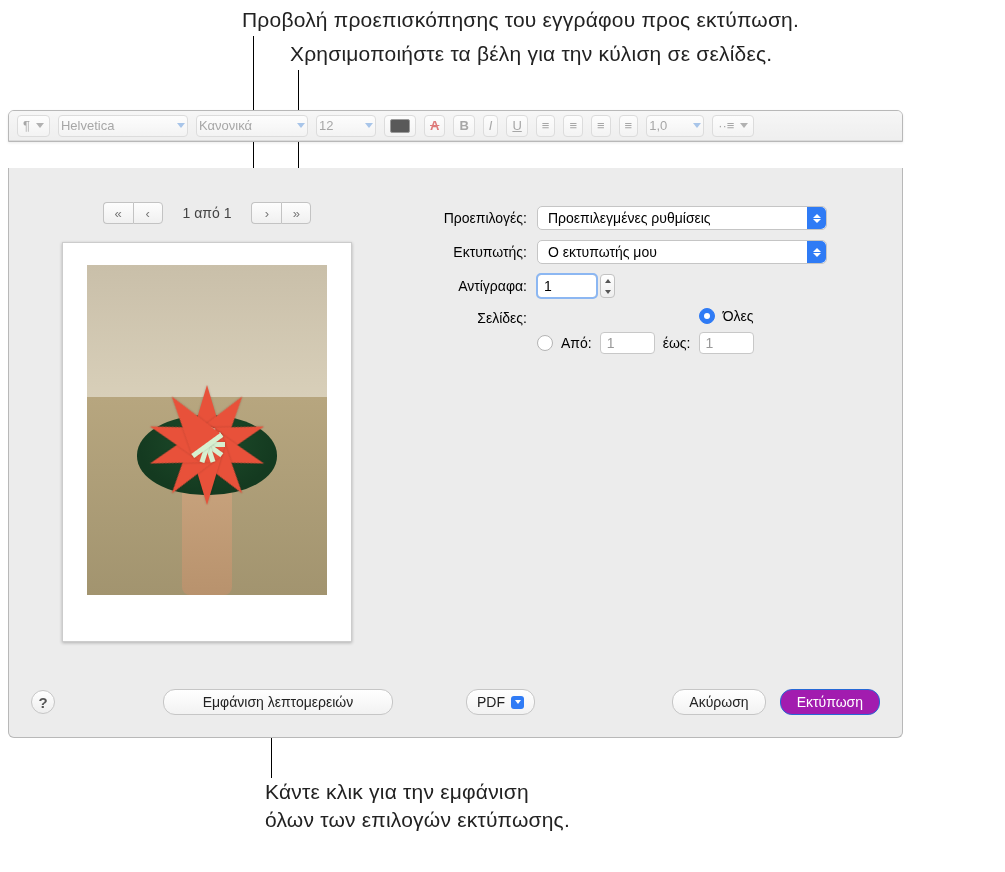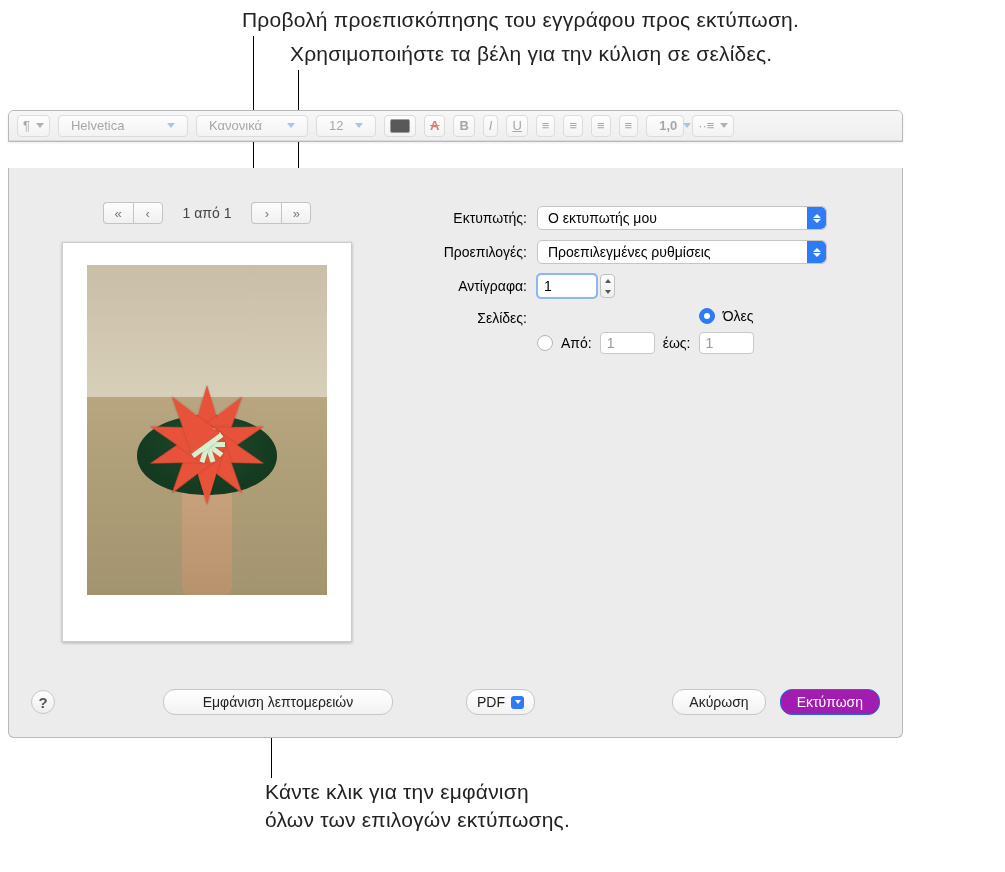--- a/index.html
+++ b/index.html
@@ -88,21 +88,21 @@
     color: #888;
     font-size: 13px;
   }
   .tbtn {
     background: linear-gradient(#fcfcfc, #ededed);
     border: 1px solid #c9c9c9;
     border-radius: 4px;
     height: 22px;
     display: flex;
     align-items: center;
-    padding: 0 12px;
+    padding: 0 2px;
     color: #777;
     gap: 6px;
   }
   .tbtn.small { padding: 0 5px; }
   .tri-down {
     width: 0; height: 0;
     border-left: 4px solid transparent;
     border-right: 4px solid transparent;
     border-top: 5px solid #7aa6de;
     display: inline-block;
@@ -502,21 +502,21 @@
       </div>
     <div class="tbtn small">
         <span>≡</span>
       </div>
     <div class="tbtn small">
         <span>≡</span>
       </div>
     <div class="tbtn small">
         <span>≡</span>
       </div>
-    <div class="tbtn" style="width:38px;font-weight:bold;">
+    <div class="tbtn" style="width:58px;">
       <span>1,0</span>
       <span class="tri-down" style="margin-left:auto;"></span>
     </div>
     <div class="tbtn small">
       <span>··≡</span>
       <span class="tri-down gray"></span>
     </div>
   </div>
   <div class="dim-overlay"></div>
 </div>
@@ -557,30 +557,30 @@
           <div class="slice s7"></div>
             <div class="slice s8"></div>
             <div class="slice s9"></div>
           <div class="slice s10"></div>
         </div>
       </div>
     </div>
 
     <div class="right-pane">
       <div class="form-row">
+        <div class="form-label">Προεπιλογές:</div>
+        <div class="mac-select">
+          <span>Προεπιλεγμένες ρυθμίσεις</span>
+          <span class="sel-arrows"></span>
+        </div>
+      </div>
+      <div class="form-row">
         <div class="form-label">Εκτυπωτής:</div>
         <div class="mac-select">
           <span>Ο εκτυπωτής μου</span>
-          <span class="sel-arrows"></span>
-        </div>
-      </div>
-      <div class="form-row">
-        <div class="form-label">Προεπιλογές:</div>
-        <div class="mac-select">
-          <span>Προεπιλεγμένες ρυθμίσεις</span>
           <span class="sel-arrows"></span>
         </div>
       </div>
       <div class="form-row">
         <div class="form-label">Αντίγραφα:</div>
         <div class="num-stepper">
           <input class="num-input" value="1" style="">
           <div class="stepper">
             <div class="up"></div>
             <div class="down"></div>

